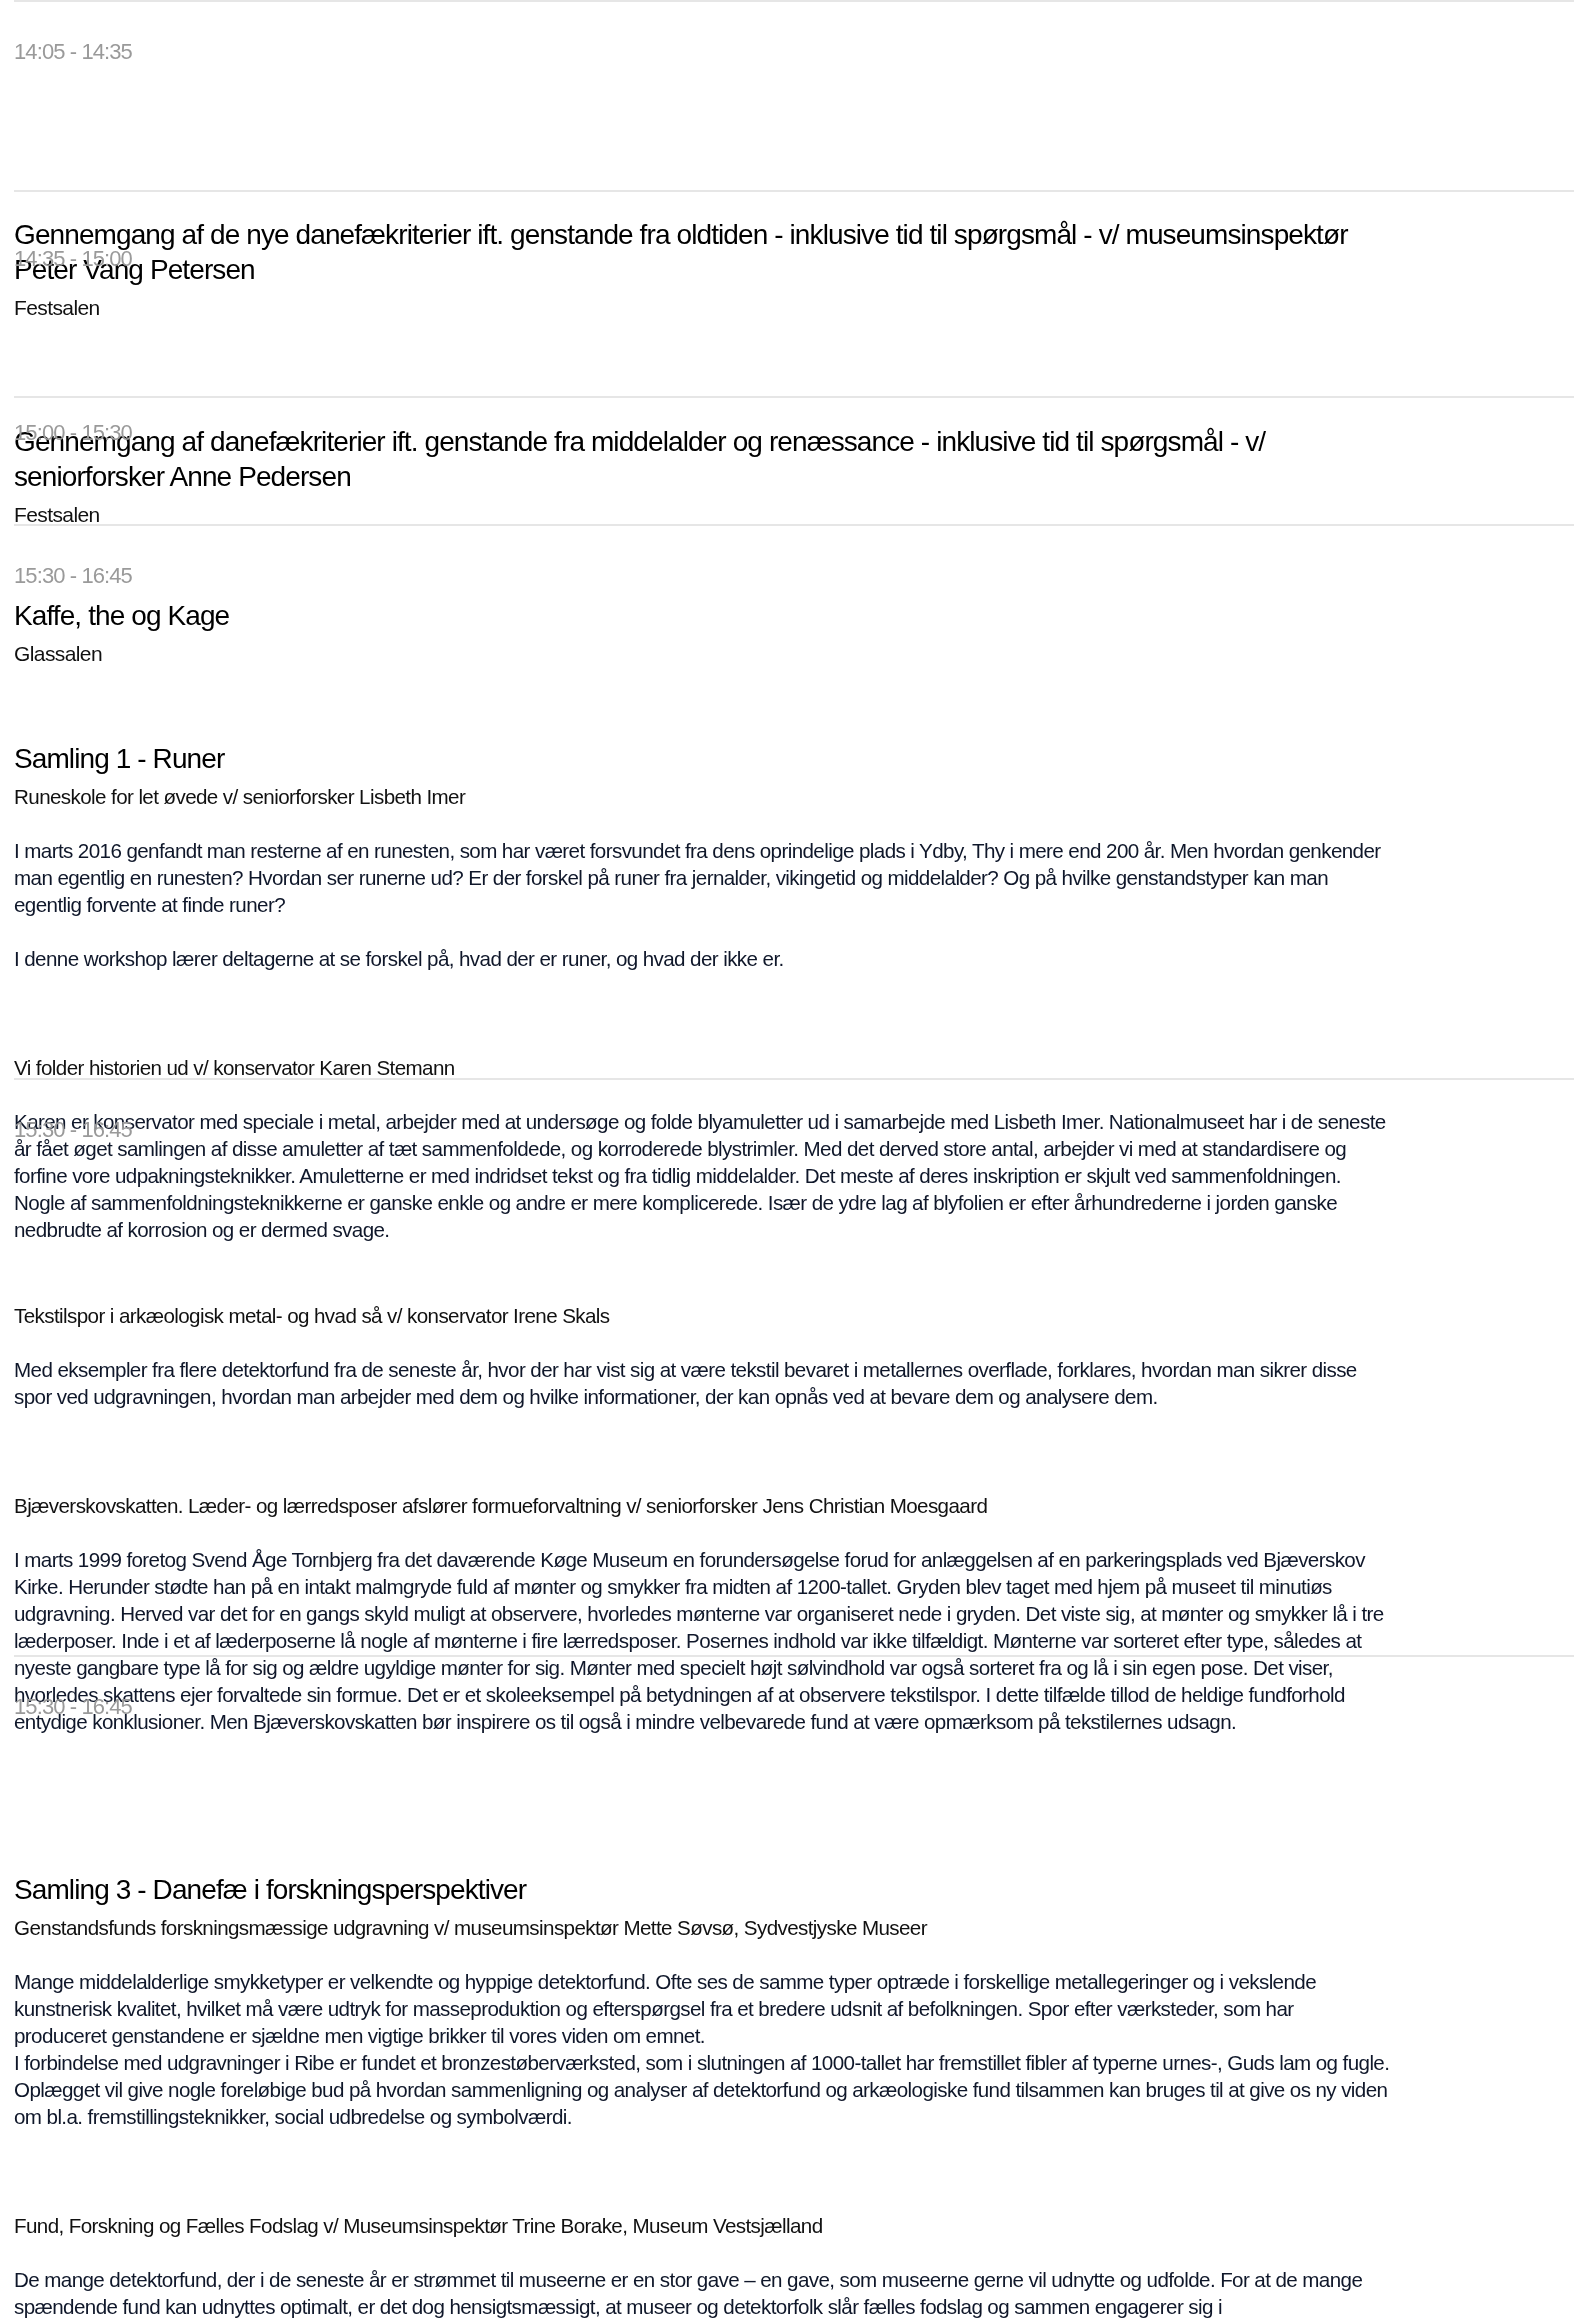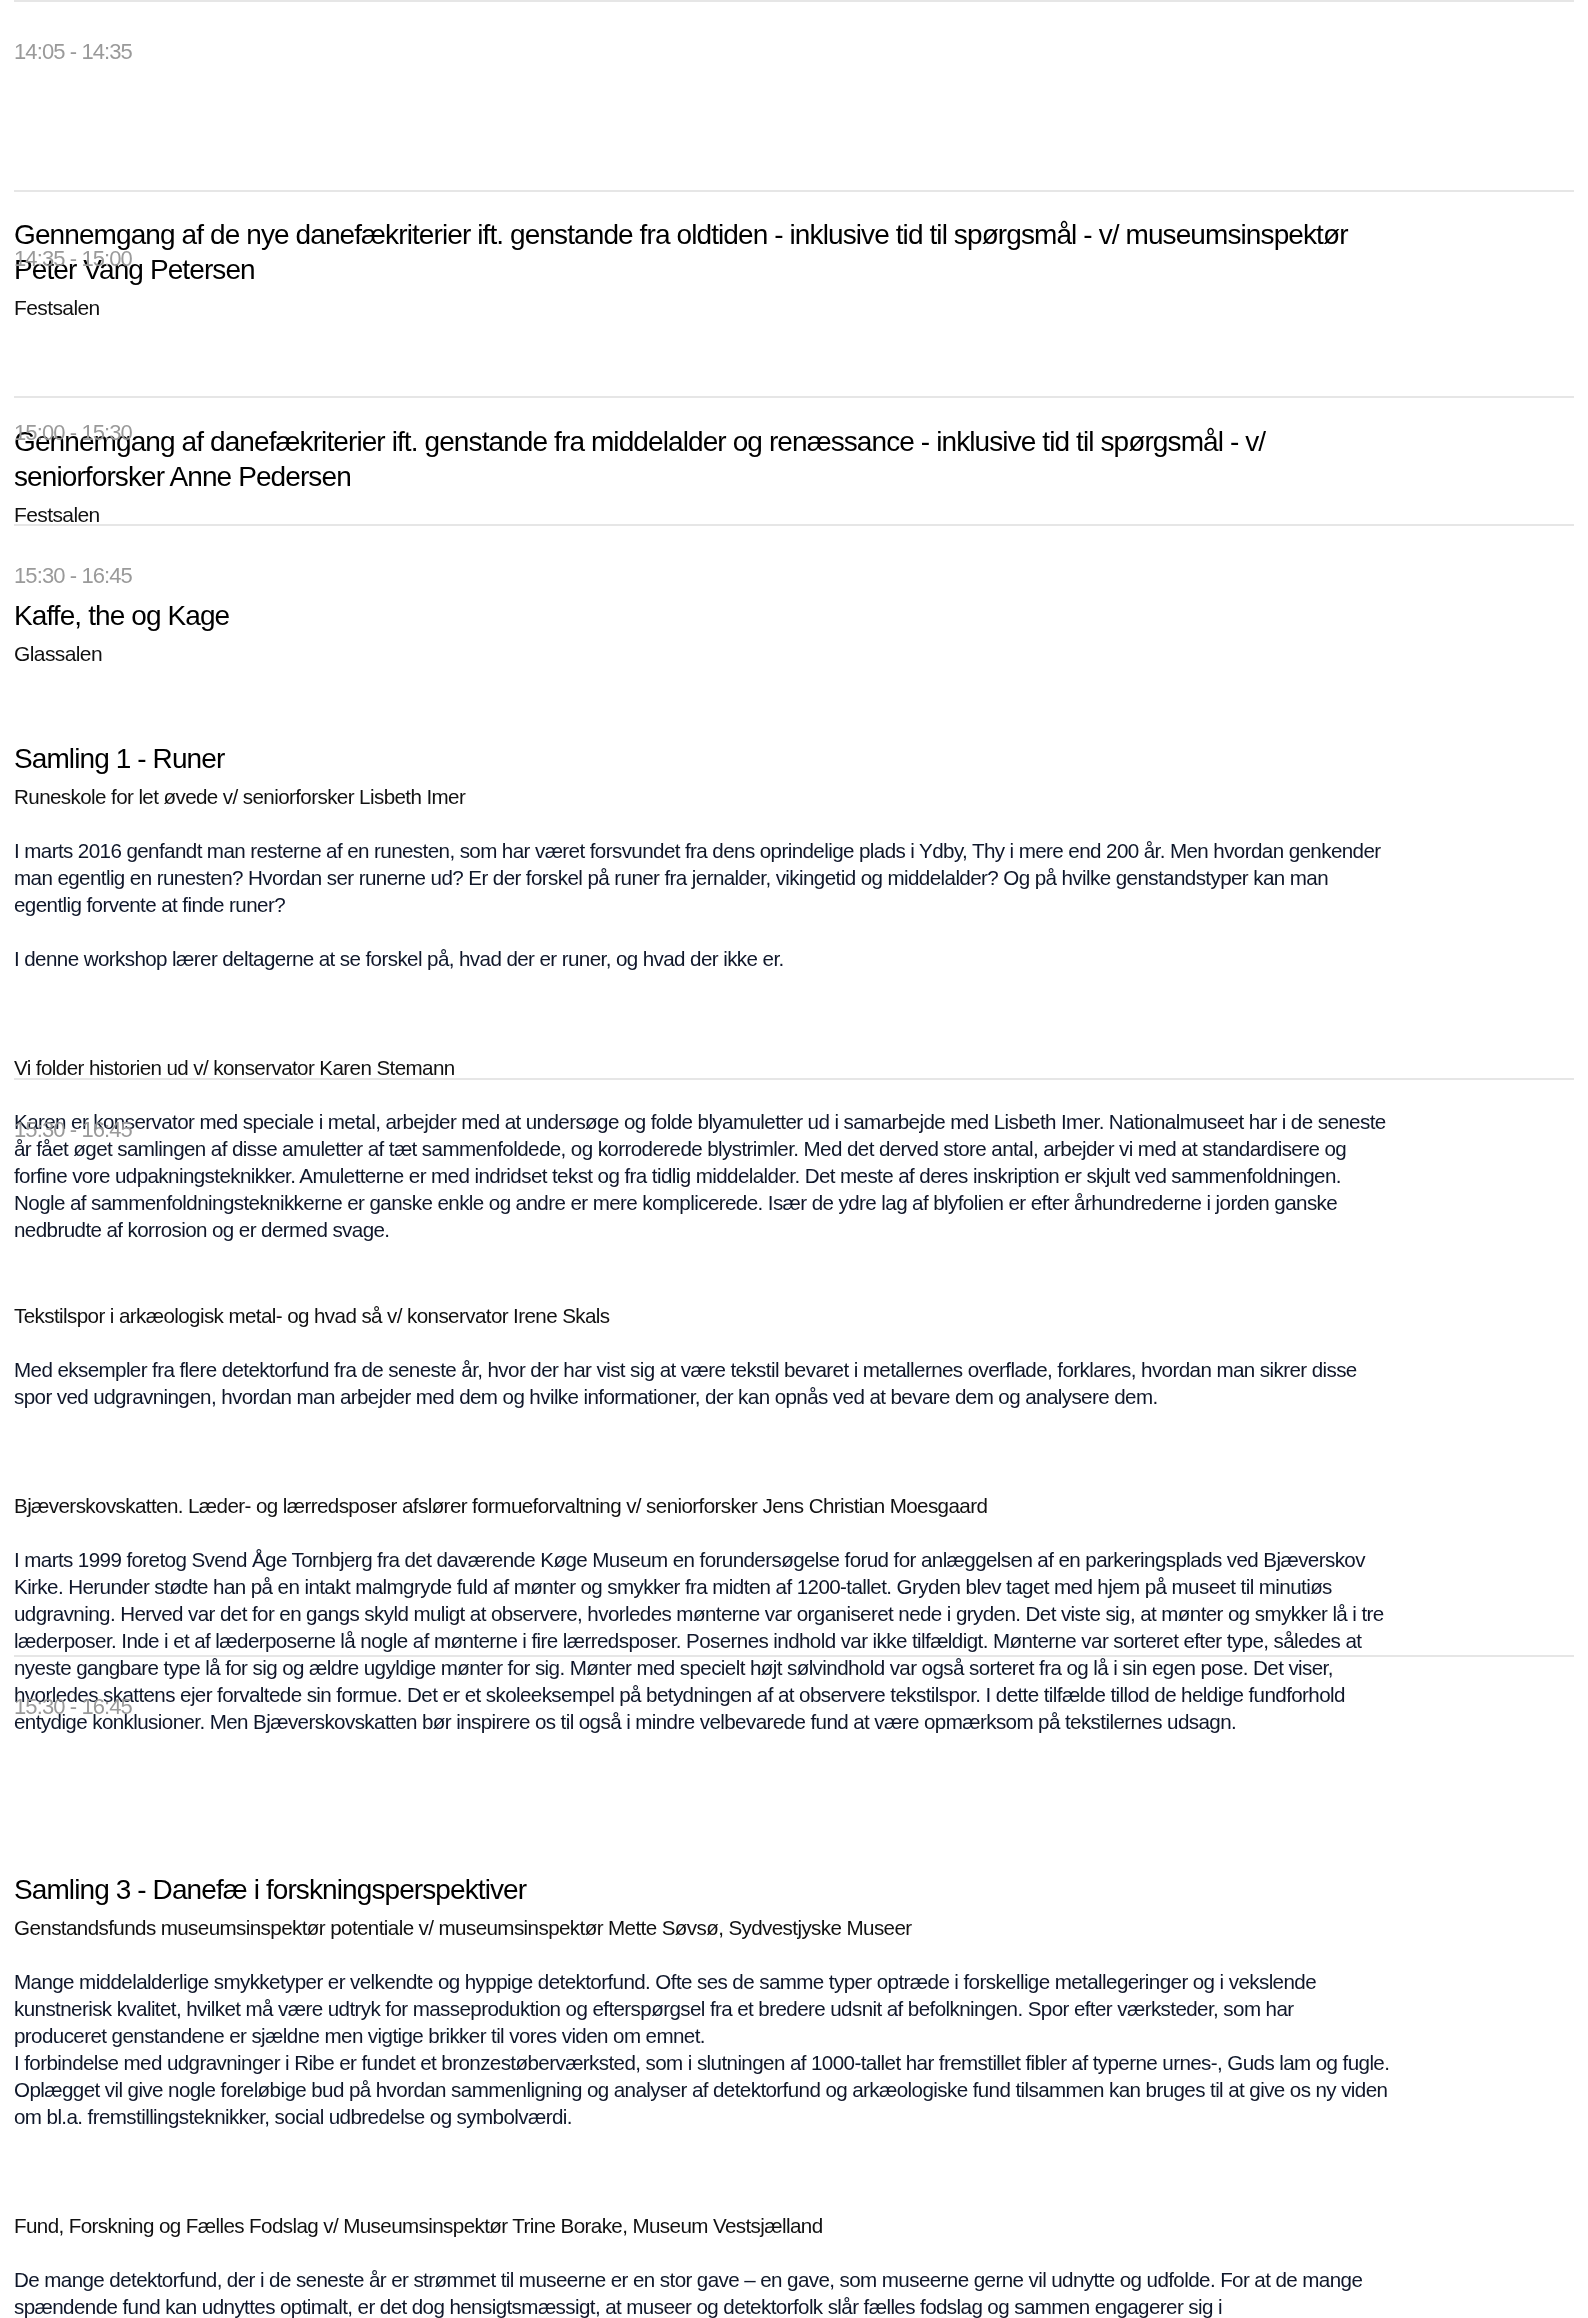--- a/index.html
+++ b/index.html
@@ -141,21 +141,21 @@
         <div class="para">I marts 1999 foretog Svend Åge Tornbjerg fra det daværende Køge Museum en forundersøgelse forud for anlæggelsen af en parkeringsplads ved Bjæverskov Kirke. Herunder stødte han på en intakt malmgryde fuld af mønter og smykker fra midten af 1200-tallet. Gryden blev taget med hjem på museet til minutiøs udgravning. Herved var det for en gangs skyld muligt at observere, hvorledes mønterne var organiseret nede i gryden. Det viste sig, at mønter og smykker lå i tre læderposer. Inde i et af læderposerne lå nogle af mønterne i fire lærredsposer. Posernes indhold var ikke tilfældigt. Mønterne var sorteret efter type, således at nyeste gangbare type lå for sig og ældre ugyldige mønter for sig. Mønter med specielt højt sølvindhold var også sorteret fra og lå i sin egen pose. Det viser, hvorledes skattens ejer forvaltede sin formue. Det er et skoleeksempel på betydningen af at observere tekstilspor. I dette tilfælde tillod de heldige fundforhold entydige konklusioner. Men Bjæverskovskatten bør inspirere os til også i mindre velbevarede fund at være opmærksom på tekstilernes udsagn.</div>
       </div>
     </div>
   </div>
 
   <div class="session" id="s5">
     <div class="time">15:30 - 16:45</div>
     <div class="content">
       <h2 class="title">Samling 3 - Danefæ i forskningsperspektiver</h2>
       <div class="talk">
-        <div class="talk-subtitle">Genstandsfunds museumsinspektør potentiale v/ museumsinspektør Mette Søvsø, Sydvestjyske Museer</div>
+        <div class="talk-subtitle">Genstandsfunds forskningsmæssige udgravning v/ museumsinspektør Mette Søvsø, Sydvestjyske Museer</div>
         <div class="para">Mange middelalderlige smykketyper er velkendte og hyppige detektorfund. Ofte ses de samme typer optræde i forskellige metallegeringer og i vekslende kunstnerisk kvalitet, hvilket må være udtryk for masseproduktion og efterspørgsel fra et bredere udsnit af befolkningen. Spor efter værksteder, som har produceret genstandene er sjældne men vigtige brikker til vores viden om emnet.</div>
         <div class="para" style="margin-top:0">I forbindelse med udgravninger i Ribe er fundet et bronzestøberværksted, som i slutningen af 1000-tallet har fremstillet fibler af typerne urnes-, Guds lam og fugle. Oplægget vil give nogle foreløbige bud på hvordan sammenligning og analyser af detektorfund og arkæologiske fund tilsammen kan bruges til at give os ny viden om bl.a. fremstillingsteknikker, social udbredelse og symbolværdi.</div>
       </div>
       <div class="talk">
         <div class="talk-subtitle later">Fund, Forskning og Fælles Fodslag v/ Museumsinspektør Trine Borake, Museum Vestsjælland</div>
         <div class="para">De mange detektorfund, der i de seneste år er strømmet til museerne er en stor gave – en gave, som museerne gerne vil udnytte og udfolde. For at de mange spændende fund kan udnyttes optimalt, er det dog hensigtsmæssigt, at museer og detektorfolk slår fælles fodslag og sammen engagerer sig i forskningsbaserede afsøgninger og i samarbejde udvikler strategier og metoder. For at kunne anvende de mange fund direkte i forskningsmæssige sammenhænge, for at få dem i spil med det samme, og for at undgå en for museerne opslidende administration, skal en række kriterier være opfyldt fra starten. Dermed vil ikke alene museerne få endnu større glæde af de mange fund, men flittige og engagerede detektorfolk, vil også se deres genstande bidrage mere direkte til museernes vidensgenerering. Foredraget vil give eksempler på kriterier, der gør en direkte inddragelse af detektorfund lettere samt på, hvordan systematiske detektorstrategier inddrages i og bidrager til museets forskning i middelalderens landbebyggelse.</div>
       </div>
     </div>
   </div>
 

